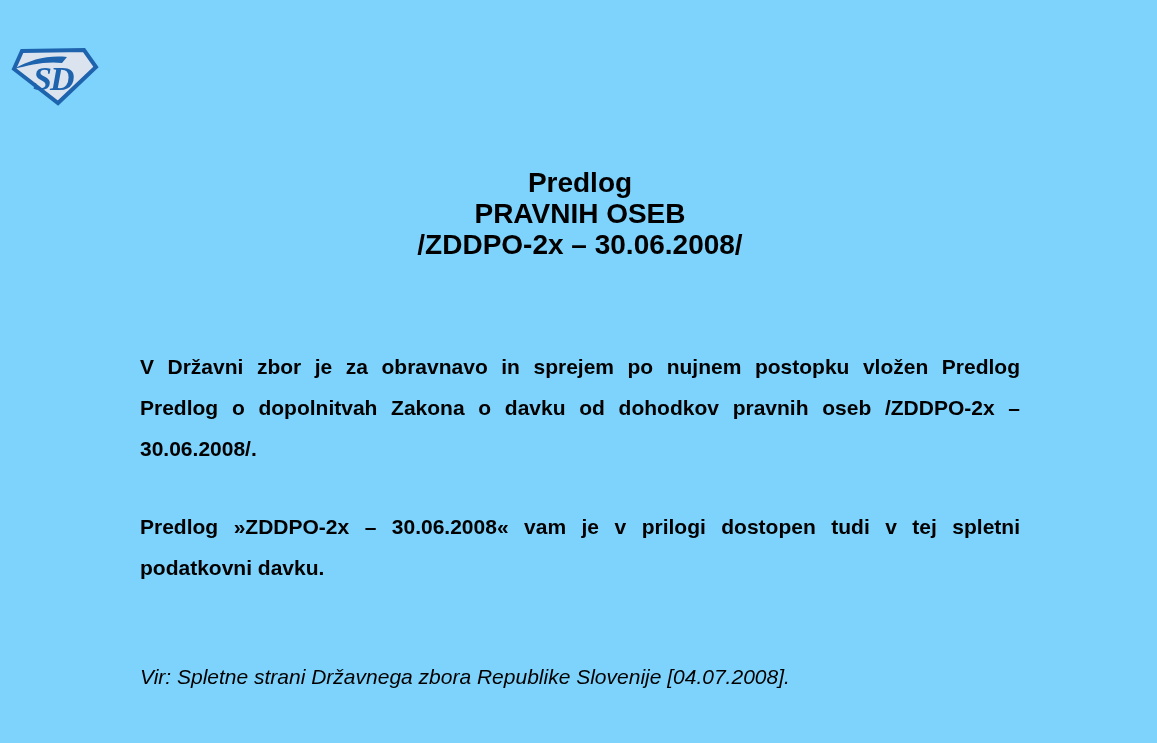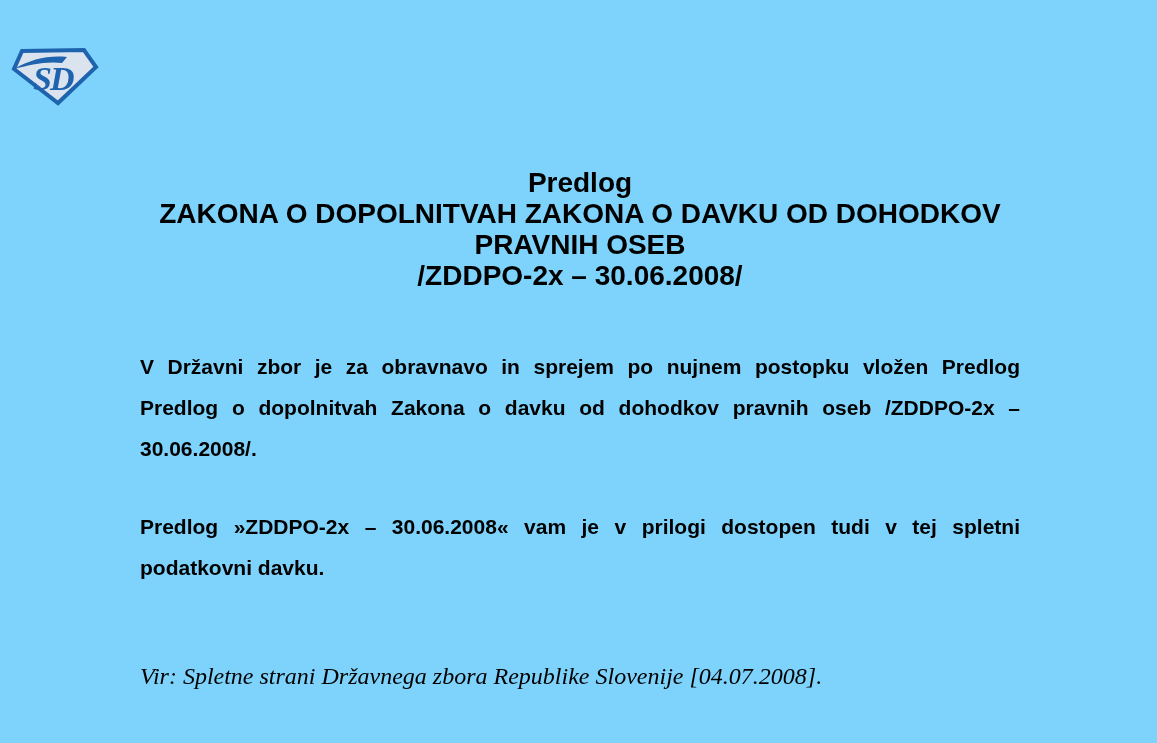--- a/index.html
+++ b/index.html
@@ -55,45 +55,43 @@
     text-align: center;
     text-align-last: left;
   }
   #para1 { top: 346px; }
   #para2 { top: 506px; }
   .source {
     position: absolute;
     top: 656px;
     left: 0;
     width: 100%;
-    font-size: 24px;
+    font-size: 21px;
     font-style: italic;
     line-height: 41px;
     white-space: nowrap;
-    font-family: Liberation Serif, serif;
   }
 </style>
 </head>
 <body>
 
 <div class="page">
 
   <div class="logo">
     <svg viewBox="0 0 88 60" xmlns="http://www.w3.org/2000/svg">
       <path d="M11 5 L73 4 L85 21 L47 57 L3 23 Z" fill="#dbe3ef" stroke="#1e63ad" stroke-width="4" stroke-linejoin="miter"></path>
       <path d="M3 23 C 20 13 38 9 56 11 L51 17 C 35 15 18 19 3 23 Z" fill="#1e63ad"></path>
       <text x="22" y="44" font-family="Liberation Serif, serif" font-style="italic" font-weight="bold" font-size="34" fill="#1e63ad" letter-spacing="-2">SD</text>
     </svg>
   </div>
 
   <div class="doc">
 
     <div class="title">
       <div>Predlog</div>
-      <div>ZAKONA O DOPOLNITVAH ZAKONA O DAVKU OD DOHODKOV</div>
       <div>PRAVNIH OSEB</div>
       <div>/ZDDPO-2x – 30.06.2008/</div>
     </div>
 
     <div class="para" id="para1">
       <div class="line">V Državni zbor je za obravnavo in sprejem po nujnem postopku vložen Predlog</div>
       <div class="line">Predlog o dopolnitvah Zakona o davku od dohodkov pravnih oseb /ZDDPO-2x –</div>
       <div class="line last">30.06.2008/.</div>
     </div>
 

